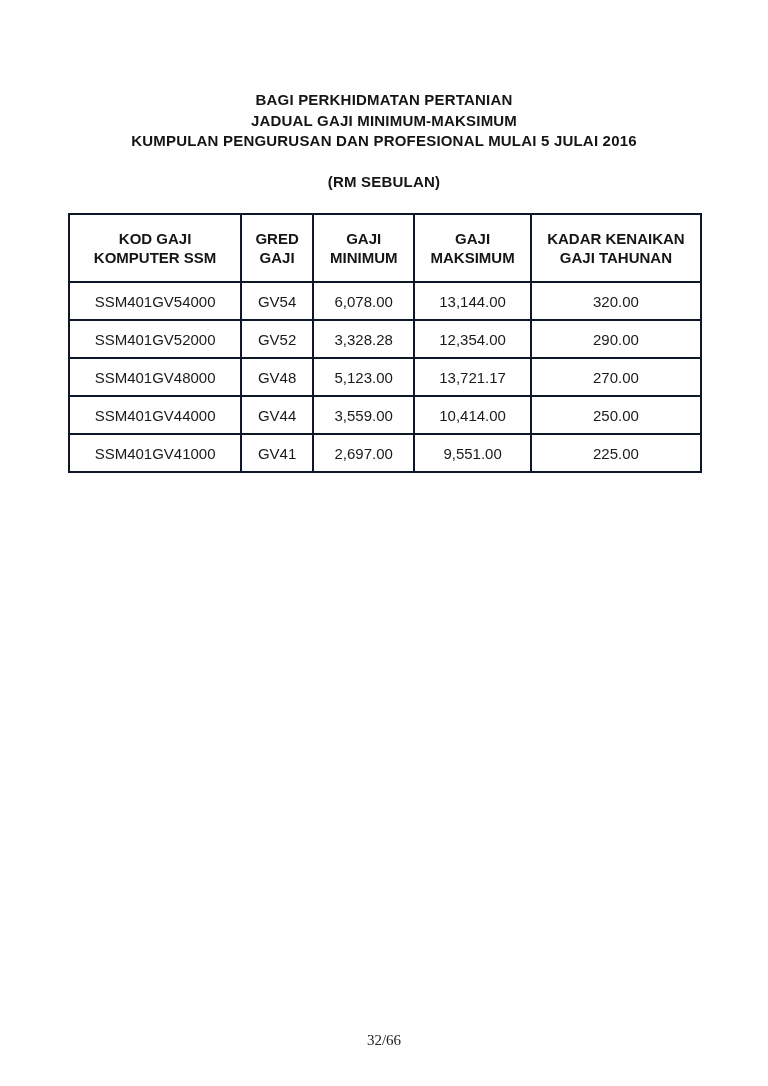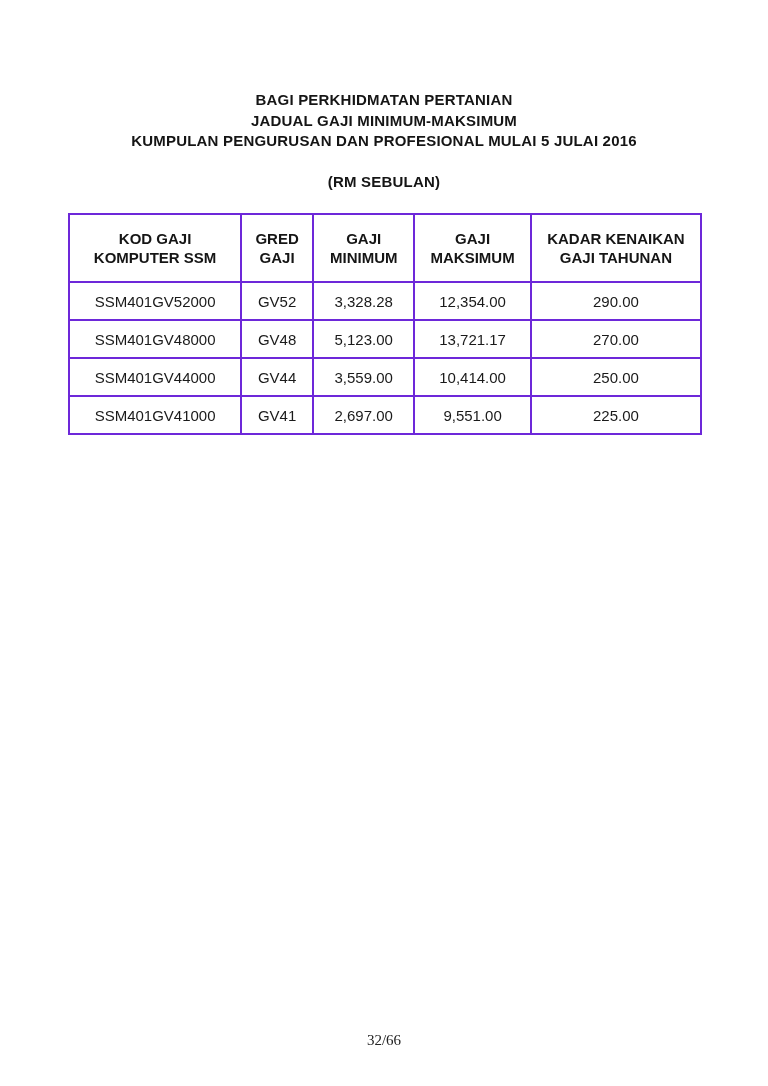--- a/index.html
+++ b/index.html
@@ -44,21 +44,21 @@
   table.salary-table {
     position: absolute;
     top: 213px;
     left: 68px;
     width: 634px;
     border-collapse: collapse;
     table-layout: fixed;
   }
   table.salary-table th,
   table.salary-table td {
-    border: 2px solid #6d28d9;
+    border: 2px solid #0f172a;
     text-align: center;
     vertical-align: middle;
     font-size: 15px;
     color: #1a1a1a;
     padding: 0;
     overflow: hidden;
   }
   table.salary-table th {
     height: 66px;
     font-weight: bold;
@@ -126,20 +126,27 @@
           <span class="th-line">MAKSIMUM</span>
         </th>
         <th>
           <span class="th-line">KADAR KENAIKAN</span>
           <span class="th-line">GAJI TAHUNAN</span>
         </th>
       </tr>
     </thead>
     <tbody>
       <tr>
+        <td>SSM401GV54000</td>
+        <td>GV54</td>
+        <td>6,078.00</td>
+        <td>13,144.00</td>
+        <td>320.00</td>
+      </tr>
+      <tr>
         <td>SSM401GV52000</td>
         <td>GV52</td>
         <td>3,328.28</td>
         <td>12,354.00</td>
         <td>290.00</td>
       </tr>
       <tr>
         <td>SSM401GV48000</td>
         <td>GV48</td>
         <td>5,123.00</td>

